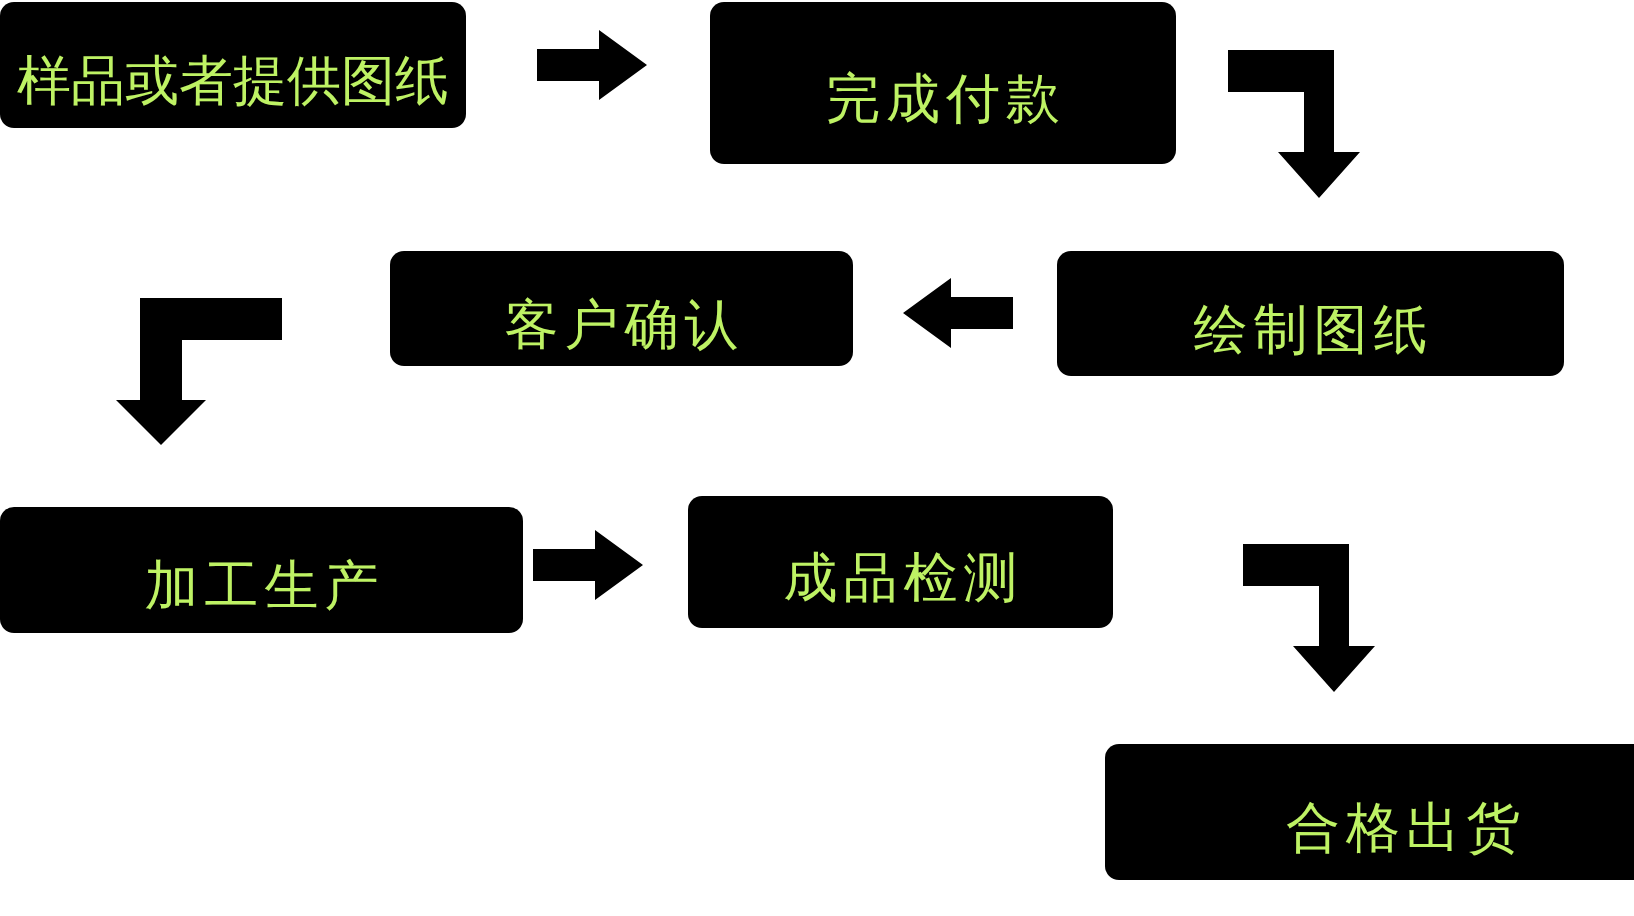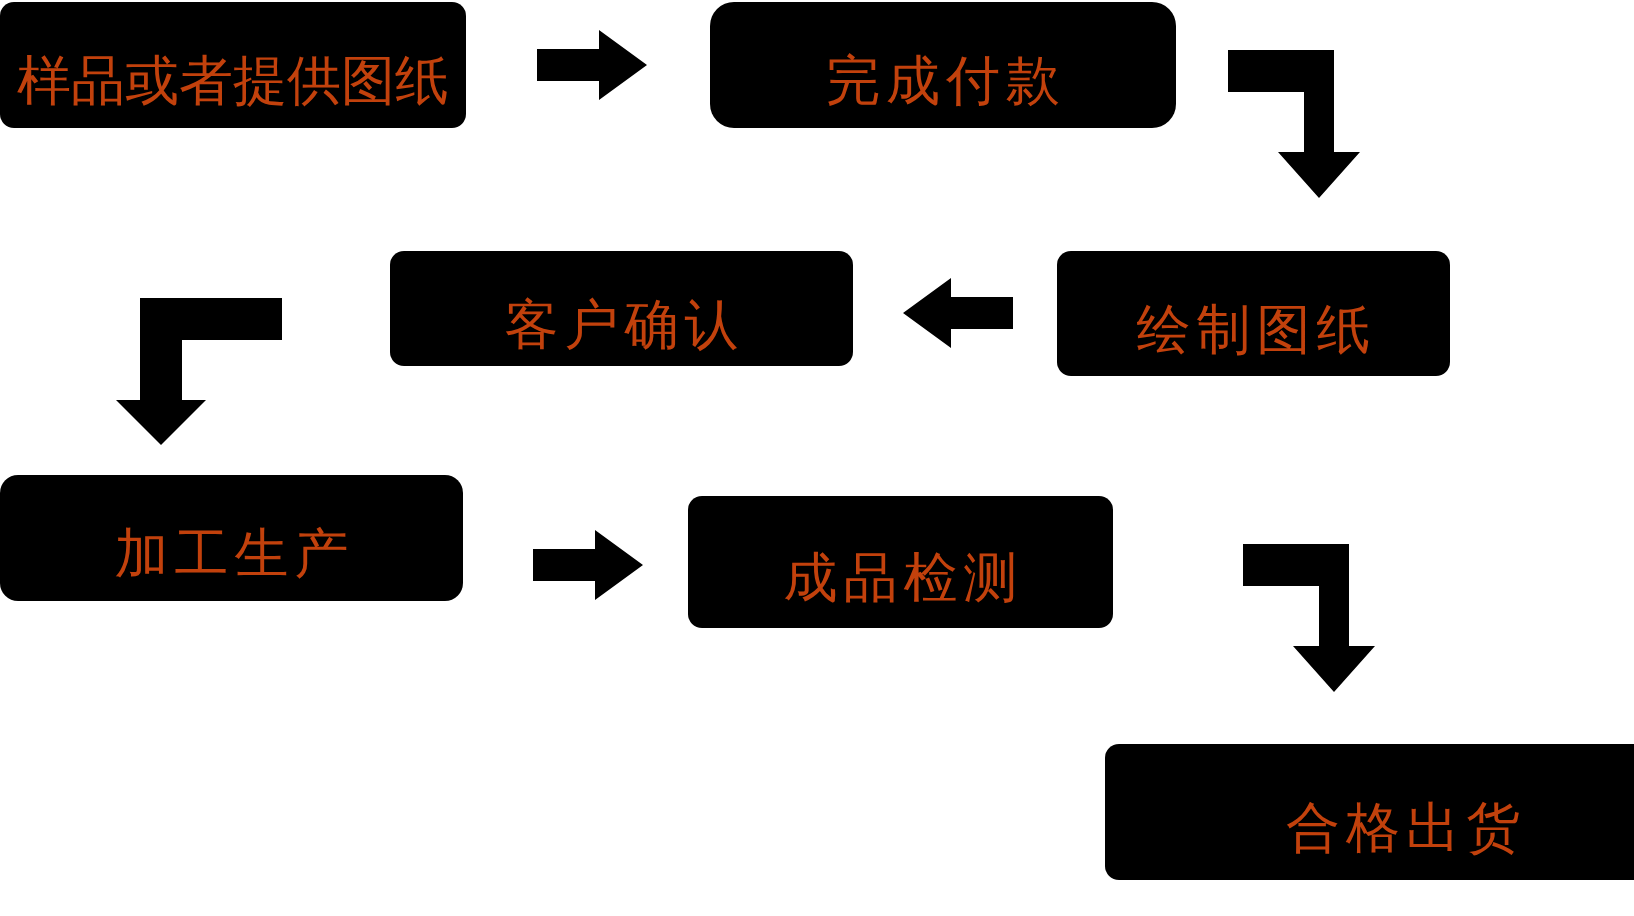--- a/index.html
+++ b/index.html
@@ -20,21 +20,21 @@
   .node {
     position: absolute;
     background: #000000;
     border-radius: 14px;
     display: flex;
     align-items: center;
     justify-content: center;
     box-sizing: border-box;
   }
   .node-label {
-    color: #c2410c;
+    color: #bef264;
     font-size: 54px;
     line-height: 1;
     letter-spacing: 6px;
     text-indent: 6px;
     white-space: nowrap;
     font-weight: 400;
     margin-top: 32px;
   }
   .node-wide .node-label {
     font-size: 54px;
@@ -58,51 +58,51 @@
   <div class="node node-wide" style="left:0px; top:2px; width:466px; height:126px;">
     <span class="node-label">样品或者提供图纸</span>
   </div>
 
   <div class="arrow" style="left:537px; top:30px; width:110px; height:70px;">
     <svg viewBox="0 0 110 70" preserveAspectRatio="none" aria-hidden="true">
       <polygon points="0,19 62,19 62,0 110,35 62,70 62,51 0,51" fill="#000000"></polygon>
     </svg>
   </div>
 
-  <div class="node" style="left:710px; top:2px; width:466px; height:126px;border-radius:24px;">
+  <div class="node" style="left:710px; top:2px; width:466px; height:162px;">
     <span class="node-label">完成付款</span>
   </div>
 
   <div class="arrow" style="left:1228px; top:40px; width:152px; height:158px;">
     <svg viewBox="0 0 152 158" preserveAspectRatio="none" aria-hidden="true">
       <path d="M 0,10 L 106,10 L 106,112 L 132,112 L 91,158 L 50,112 L 76,112 L 76,52 L 0,52 Z" fill="#000000"></path>
     </svg>
   </div>
 
   <div class="node" style="left:390px; top:251px; width:463px; height:115px;">
     <span class="node-label">客户确认</span>
   </div>
 
   <div class="arrow" style="left:903px; top:278px; width:110px; height:70px;">
     <svg viewBox="0 0 110 70" preserveAspectRatio="none" aria-hidden="true">
       <polygon points="110,19 48,19 48,0 0,35 48,70 48,51 110,51" fill="#000000"></polygon>
     </svg>
   </div>
 
-  <div class="node" style="left:1057px; top:251px; width:393px; height:125px;">
+  <div class="node" style="left:1057px; top:251px; width:507px; height:125px;">
     <span class="node-label">绘制图纸</span>
   </div>
 
   <div class="arrow" style="left:110px; top:288px; width:172px; height:157px;">
     <svg viewBox="0 0 172 157" preserveAspectRatio="none" aria-hidden="true">
       <path d="M 172,10 L 172,52 L 72,52 L 72,112 L 96,112 L 51,157 L 6,112 L 30,112 L 30,10 Z" fill="#000000"></path>
     </svg>
   </div>
 
-  <div class="node" style="left:0px; top:475px; width:463px; height:126px;border-radius:18px;">
+  <div class="node" style="left:0px; top:507px; width:523px; height:126px;">
     <span class="node-label">加工生产</span>
   </div>
 
   <div class="arrow" style="left:533px; top:530px; width:110px; height:70px;">
     <svg viewBox="0 0 110 70" preserveAspectRatio="none" aria-hidden="true">
       <polygon points="0,19 62,19 62,0 110,35 62,70 62,51 0,51" fill="#000000"></polygon>
     </svg>
   </div>
 
   <div class="node" style="left:688px; top:496px; width:425px; height:132px;">

